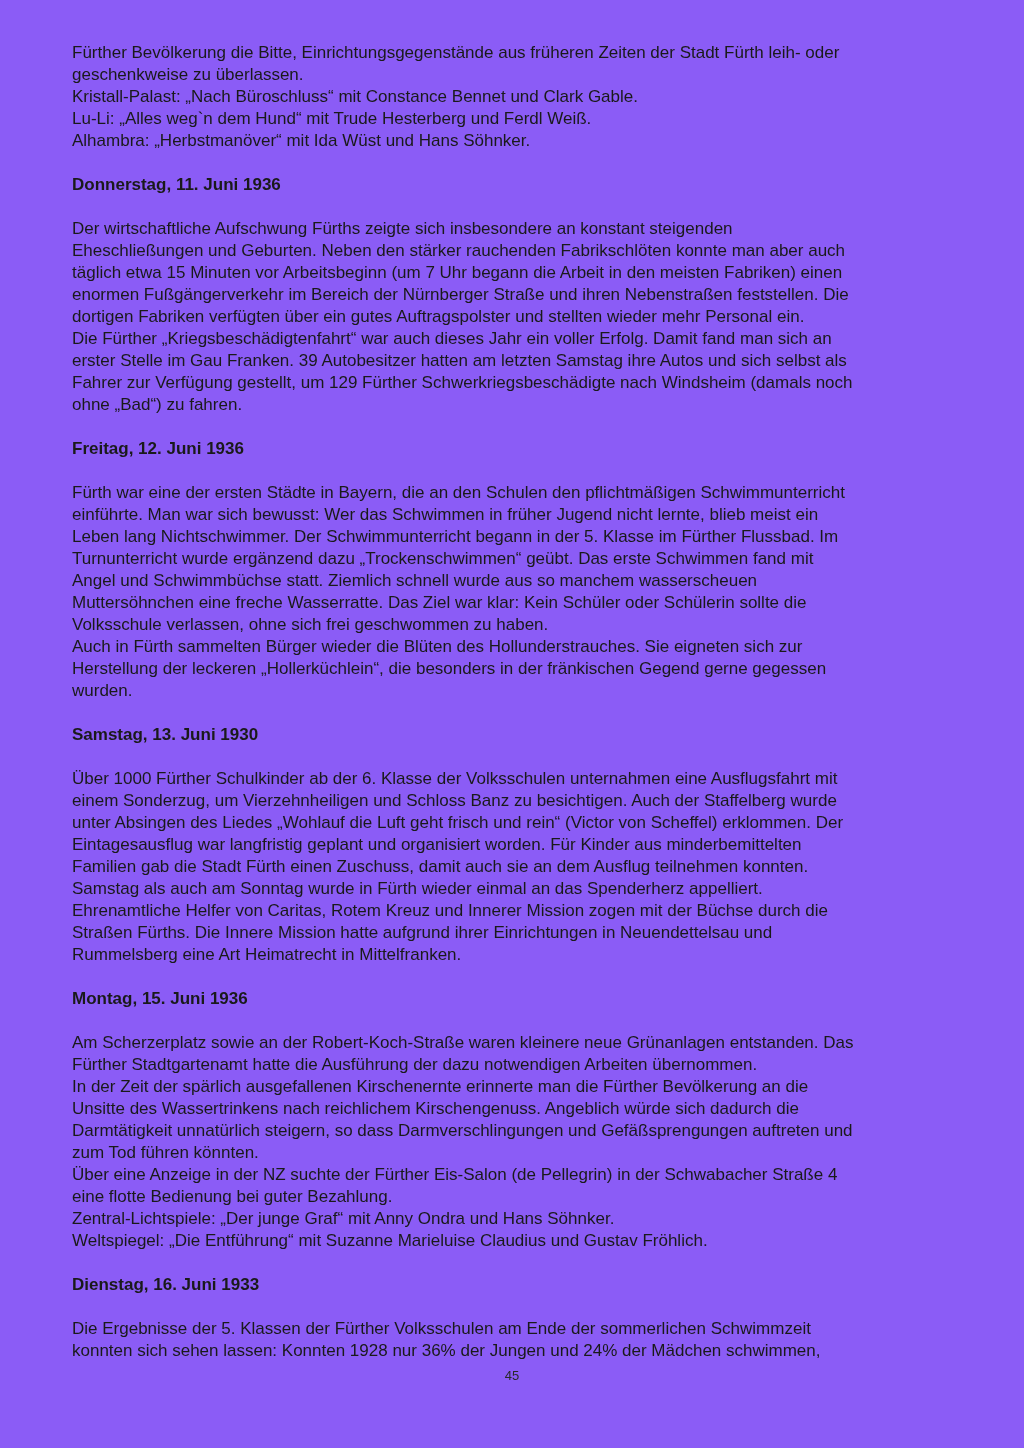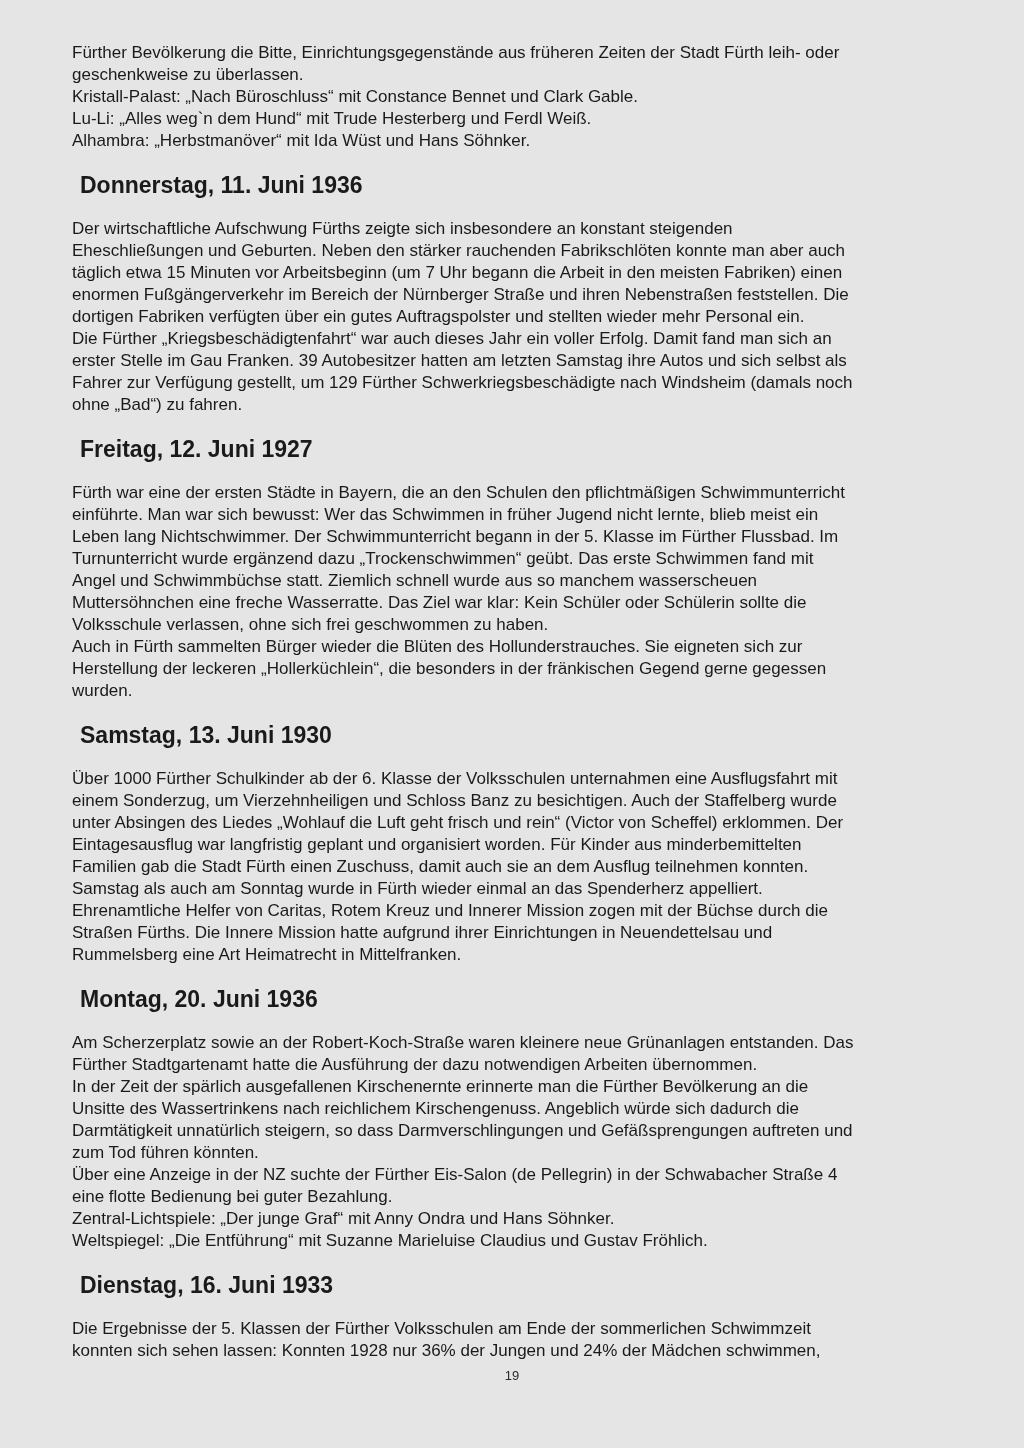--- a/index.html
+++ b/index.html
@@ -4,43 +4,43 @@
 <style>
   html, body {
     margin: 0;
     padding: 0;
     background: #ffffff;
   }
   .page {
     position: relative;
     width: 1024px;
     height: 1448px;
-    background: #e5e5e5;
+    background: #8b5cf6;
     font-family: "Liberation Sans", "DejaVu Sans", sans-serif;
     color: #1a1a1a;
     overflow: hidden;
   }
   .content {
     position: absolute;
     left: 72px;
     top: 42px;
     width: 910px;
   }
   .body-text {
     font-size: 17px;
     line-height: 22px;
     white-space: pre;
     margin: 0;
   }
   .heading {
-    font-size: 23px;
+    font-size: 17px;
     line-height: 22px;
     font-weight: bold;
     white-space: pre;
-    margin: 22px 8px;
+    margin: 22px 0;
   }
   .page-number {
     position: absolute;
     left: 0;
     top: 1368px;
     width: 100%;
     text-align: center;
     font-size: 13px;
     line-height: 16px;
     color: #2a2a2a;
@@ -62,21 +62,21 @@
     <div class="body-text">Der wirtschaftliche Aufschwung Fürths zeigte sich insbesondere an konstant steigenden
 Eheschließungen und Geburten. Neben den stärker rauchenden Fabrikschlöten konnte man aber auch
 täglich etwa 15 Minuten vor Arbeitsbeginn (um 7 Uhr begann die Arbeit in den meisten Fabriken) einen
 enormen Fußgängerverkehr im Bereich der Nürnberger Straße und ihren Nebenstraßen feststellen. Die
 dortigen Fabriken verfügten über ein gutes Auftragspolster und stellten wieder mehr Personal ein.
 Die Fürther „Kriegsbeschädigtenfahrt“ war auch dieses Jahr ein voller Erfolg. Damit fand man sich an
 erster Stelle im Gau Franken. 39 Autobesitzer hatten am letzten Samstag ihre Autos und sich selbst als
 Fahrer zur Verfügung gestellt, um 129 Fürther Schwerkriegsbeschädigte nach Windsheim (damals noch
 ohne „Bad“) zu fahren.</div>
 
-    <div class="heading">Freitag, 12. Juni 1927</div>
+    <div class="heading">Freitag, 12. Juni 1936</div>
     <div class="body-text">Fürth war eine der ersten Städte in Bayern, die an den Schulen den pflichtmäßigen Schwimmunterricht
 einführte. Man war sich bewusst: Wer das Schwimmen in früher Jugend nicht lernte, blieb meist ein
 Leben lang Nichtschwimmer. Der Schwimmunterricht begann in der 5. Klasse im Fürther Flussbad. Im
 Turnunterricht wurde ergänzend dazu „Trockenschwimmen“ geübt. Das erste Schwimmen fand mit
 Angel und Schwimmbüchse statt. Ziemlich schnell wurde aus so manchem wasserscheuen
 Muttersöhnchen eine freche Wasserratte. Das Ziel war klar: Kein Schüler oder Schülerin sollte die
 Volksschule verlassen, ohne sich frei geschwommen zu haben.
 Auch in Fürth sammelten Bürger wieder die Blüten des Hollunderstrauches. Sie eigneten sich zur
 Herstellung der leckeren „Hollerküchlein“, die besonders in der fränkischen Gegend gerne gegessen
 wurden.</div>
@@ -85,32 +85,32 @@
     <div class="body-text">Über 1000 Fürther Schulkinder ab der 6. Klasse der Volksschulen unternahmen eine Ausflugsfahrt mit
 einem Sonderzug, um Vierzehnheiligen und Schloss Banz zu besichtigen. Auch der Staffelberg wurde
 unter Absingen des Liedes „Wohlauf die Luft geht frisch und rein“ (Victor von Scheffel) erklommen. Der
 Eintagesausflug war langfristig geplant und organisiert worden. Für Kinder aus minderbemittelten
 Familien gab die Stadt Fürth einen Zuschuss, damit auch sie an dem Ausflug teilnehmen konnten.
 Samstag als auch am Sonntag wurde in Fürth wieder einmal an das Spenderherz appelliert.
 Ehrenamtliche Helfer von Caritas, Rotem Kreuz und Innerer Mission zogen mit der Büchse durch die
 Straßen Fürths. Die Innere Mission hatte aufgrund ihrer Einrichtungen in Neuendettelsau und
 Rummelsberg eine Art Heimatrecht in Mittelfranken.</div>
 
-    <div class="heading">Montag, 20. Juni 1936</div>
+    <div class="heading">Montag, 15. Juni 1936</div>
     <div class="body-text">Am Scherzerplatz sowie an der Robert-Koch-Straße waren kleinere neue Grünanlagen entstanden. Das
 Fürther Stadtgartenamt hatte die Ausführung der dazu notwendigen Arbeiten übernommen.
 In der Zeit der spärlich ausgefallenen Kirschenernte erinnerte man die Fürther Bevölkerung an die
 Unsitte des Wassertrinkens nach reichlichem Kirschengenuss. Angeblich würde sich dadurch die
 Darmtätigkeit unnatürlich steigern, so dass Darmverschlingungen und Gefäßsprengungen auftreten und
 zum Tod führen könnten.
 Über eine Anzeige in der NZ suchte der Fürther Eis-Salon (de Pellegrin) in der Schwabacher Straße 4
 eine flotte Bedienung bei guter Bezahlung.
 Zentral-Lichtspiele: „Der junge Graf“ mit Anny Ondra und Hans Söhnker.
 Weltspiegel: „Die Entführung“ mit Suzanne Marieluise Claudius und Gustav Fröhlich.</div>
 
     <div class="heading">Dienstag, 16. Juni 1933</div>
     <div class="body-text">Die Ergebnisse der 5. Klassen der Fürther Volksschulen am Ende der sommerlichen Schwimmzeit
 konnten sich sehen lassen: Konnten 1928 nur 36% der Jungen und 24% der Mädchen schwimmen,</div>
 
   </div>
 
-  <div class="page-number">19</div>
+  <div class="page-number">45</div>
 </div>
 
 </body></html>

